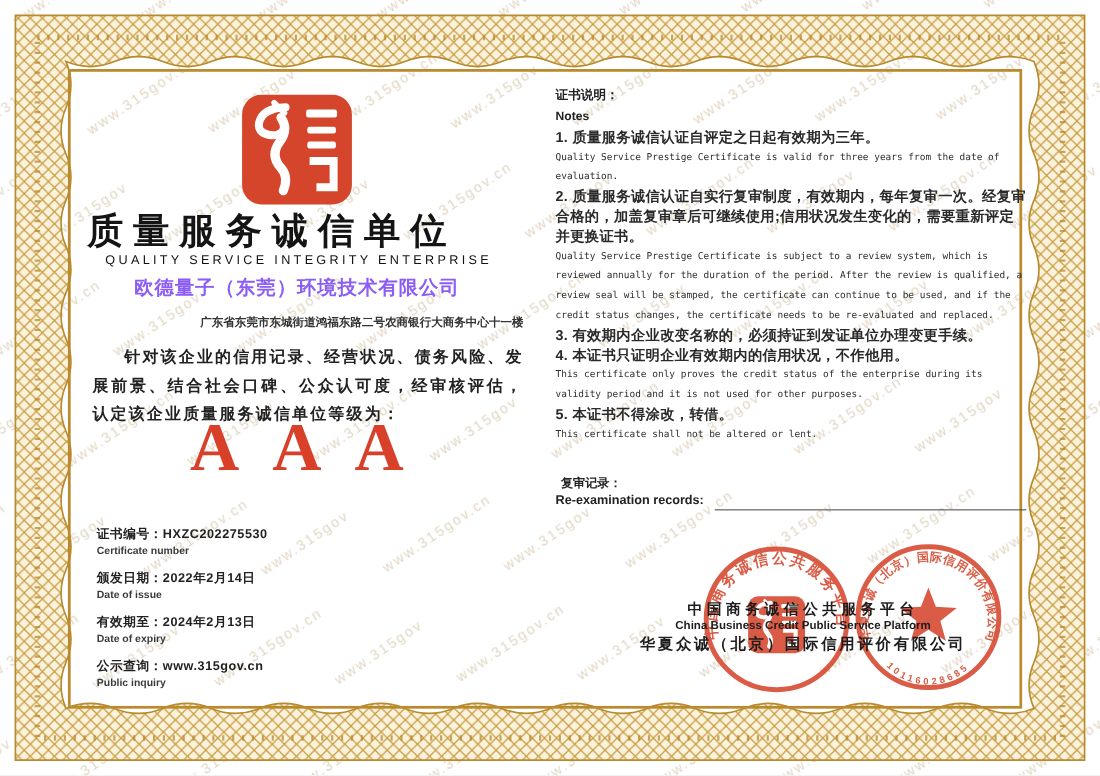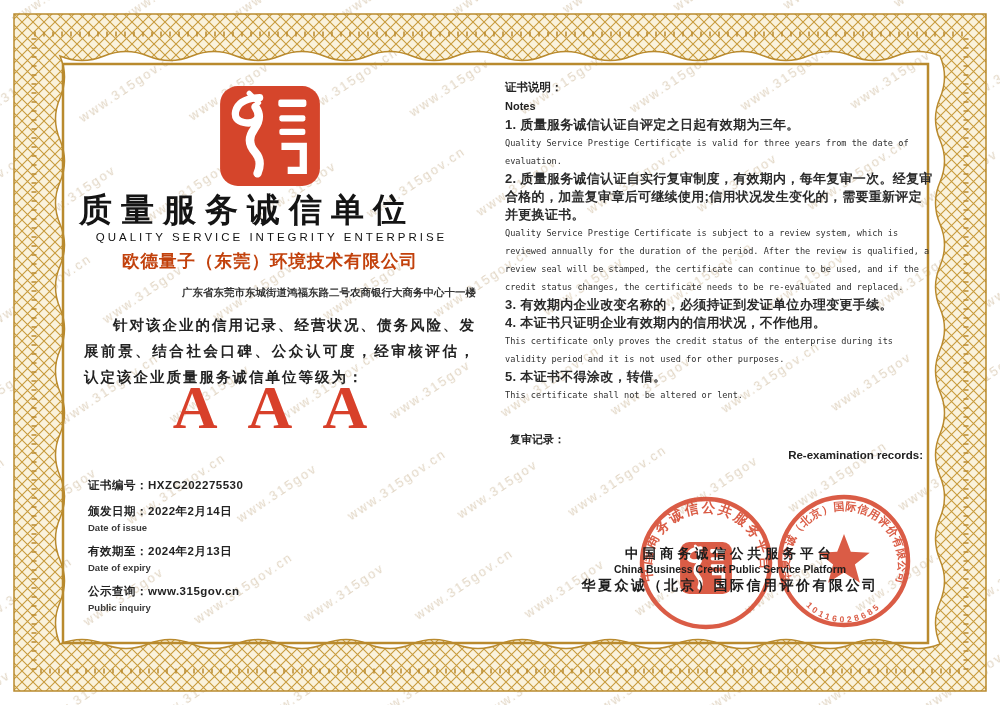--- a/index.html
+++ b/index.html
@@ -14,21 +14,21 @@
     position:absolute;left:70px;top:188px;width:400px;text-align:left;
     font-family:"Liberation Serif",serif;font-weight:bold;font-size:33px;
     letter-spacing:9px;text-indent:9px;color:#141414;
   }
   .title-en{
     position:absolute;left:70px;top:231px;width:400px;text-align:center;
     font-weight:normal;font-size:11.5px;letter-spacing:3px;text-indent:3px;color:#111;
   }
   .company{
     position:absolute;left:60px;top:249px;width:420px;text-align:center;
-    font-weight:600;font-size:17.5px;letter-spacing:1px;color:#c2410c;
+    font-weight:600;font-size:17.5px;letter-spacing:1px;color:#8b5cf6;
   }
   .address{
     position:absolute;left:56px;top:286px;width:420px;text-align:right;
     font-weight:700;font-size:10.5px;color:#333;
   }
   .statement{
     position:absolute;left:84px;top:312px;width:392px;
     font-weight:600;font-size:14.5px;line-height:26px;letter-spacing:2px;
     text-indent:2em;color:#222;text-align:justify;
   }
@@ -43,21 +43,21 @@
   .detail-en{font-size:9.5px;color:#3a3a3a;margin-top:3px;font-weight:600;}
   
   .notes{position:absolute;left:505px;top:78px;width:428px;}
   .notes p{margin:0;}
   .n-title-cn{font-weight:bold;font-size:11.5px;line-height:19px;color:#222;}
   .n-title-en{font-weight:bold;font-size:11px;line-height:19px;color:#222;}
   .n-cn{font-weight:600;font-size:13px;line-height:18px;color:#2a2a2a;letter-spacing:.3px;}
   .n-en{font-family:"DejaVu Sans Mono",monospace;font-size:8.6px;line-height:18px;color:#2f2f2f;}
   .review{position:absolute;left:505px;top:432px;width:428px;}
   .review .cn{font-weight:bold;font-size:11px;color:#222;margin:0 0 2px 5px;}
-  .review-line{display:flex;align-items:flex-end;flex-direction:column;}
+  .review-line{display:flex;}
   .review .en{font-weight:bold;font-size:11.5px;color:#222;white-space:nowrap;margin-right:10px;}
   .blank-line{flex:1;border-bottom:1.5px solid #555;height:14px;}
   
   .issuer{position:absolute;left:520px;top:546px;width:420px;text-align:center;}
   .issuer p{margin:0;}
   .iss-cn1{font-weight:bold;font-size:13.5px;letter-spacing:4px;color:#1d1d1d;line-height:16px;}
   .iss-en1{font-weight:bold;font-size:10.5px;color:#1d1d1d;line-height:14px;margin-bottom:10px;}
   .iss-cn2{font-weight:bold;font-size:14px;letter-spacing:2.5px;color:#1d1d1d;line-height:18px;}
   .iss-en2{font-weight:bold;font-size:10.5px;color:#1d1d1d;line-height:14px;}
   .stamps{position:absolute;left:616px;top:485px;width:316px;height:162px;}
@@ -113,20 +113,21 @@
   <div class="title-cn">质量服务诚信单位</div>
   <div class="title-en">QUALITY SERVICE INTEGRITY ENTERPRISE</div>
   <div class="company">欧德量子（东莞）环境技术有限公司</div>
   <div class="address">广东省东莞市东城街道鸿福东路二号农商银行大商务中心十一楼</div>
   <div class="statement">针对该企业的信用记录、经营状况、债务风险、发展前景、结合社会口碑、公众认可度，经审核评估，认定该企业质量服务诚信单位等级为：</div>
   <div class="rating">AAA</div>
 
   <div class="details">
     <div class="detail-row">
       <div class="detail-cn"><span>证书编号：</span><span>HXZC202275530</span></div>
+      <div class="detail-en">Certificate number</div>
     </div>
     <div class="detail-row">
       <div class="detail-cn"><span>颁发日期：</span><span>2022年2月14日</span></div>
       <div class="detail-en">Date of issue</div>
     </div>
     <div class="detail-row">
       <div class="detail-cn"><span>有效期至：</span><span>2024年2月13日</span></div>
       <div class="detail-en">Date of expiry</div>
     </div>
     <div class="detail-row">

